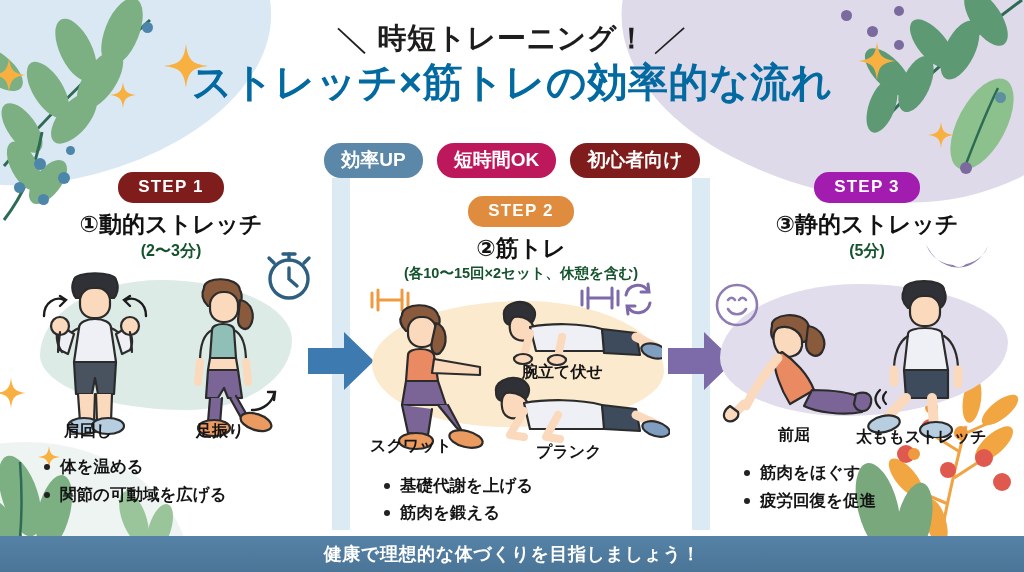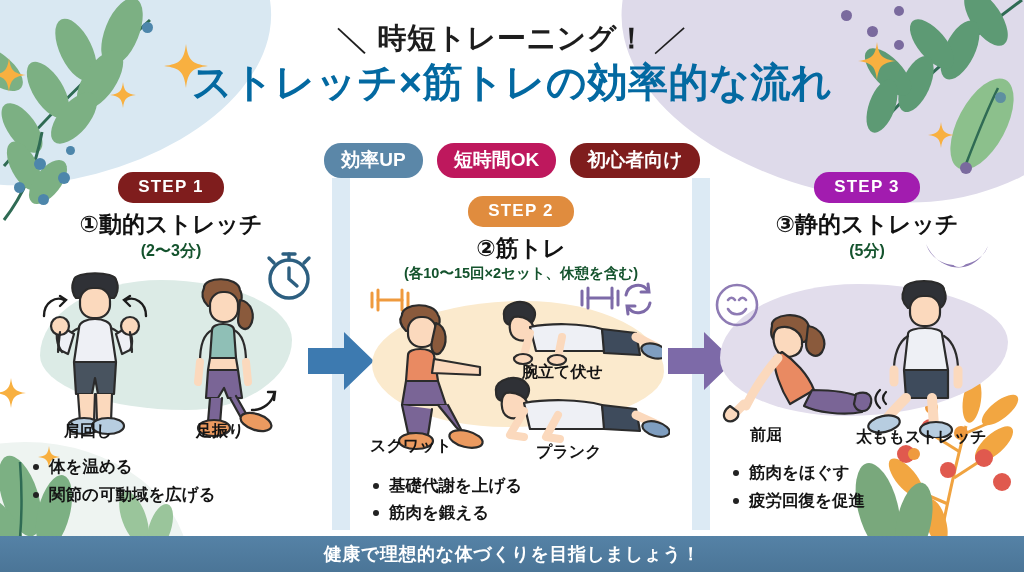--- a/index.html
+++ b/index.html
@@ -89,21 +89,21 @@
   .fig{position:absolute;}
 
   .cap{
     position:absolute;font-size:16px;font-weight:700;color:#141414;
     white-space:nowrap;line-height:1.1;
   }
 
   .bullets{margin-top:2px;padding:0 0 0 18px;list-style:none;}
   .bullets li{
     position:relative;font-size:16.5px;font-weight:700;color:#141414;
-    line-height:1.32;margin:6px 5px;padding-left:16px;white-space:nowrap;
+    line-height:1.32;margin:6px 16px;padding-left:16px;white-space:nowrap;
   }
   .bullets li:before{
     content:"";position:absolute;left:0;top:8px;width:6px;height:6px;
     border-radius:50%;background:#222;
   }
 
   
   .arrow{position:absolute;top:330px;}
 
   
@@ -499,21 +499,21 @@
           <path d="M72 124 L74 152" stroke="#fbd9bd" stroke-width="10" fill="none"></path>
           <ellipse cx="24" cy="150" rx="16" ry="8" fill="#b7cde0" transform="rotate(-12 24 150)"></ellipse>
           <ellipse cx="76" cy="156" rx="16" ry="8" fill="#b7cde0"></ellipse>
         </g>
         <g stroke="#1c1c1c" stroke-width="2.2" fill="none" stroke-linecap="round">
           <path d="M26 118 C22 122 22 126 26 130"></path>
             <path d="M20 116 C14 122 14 128 20 134"></path>
         </g>
       </svg>
 
-      <div class="cap" style="left:40px;top:164px;">前屈</div>
+      <div class="cap" style="left:68px;top:164px;">前屈</div>
       <div class="cap" style="left:146px;top:166px;">太ももストレッチ</div>
     </div>
 
     <ul class="bullets" style="margin-top:24px;">
       <li>筋肉をほぐす</li>
       <li>疲労回復を促進</li>
     </ul>
   </div>
 
   <div class="footer">

